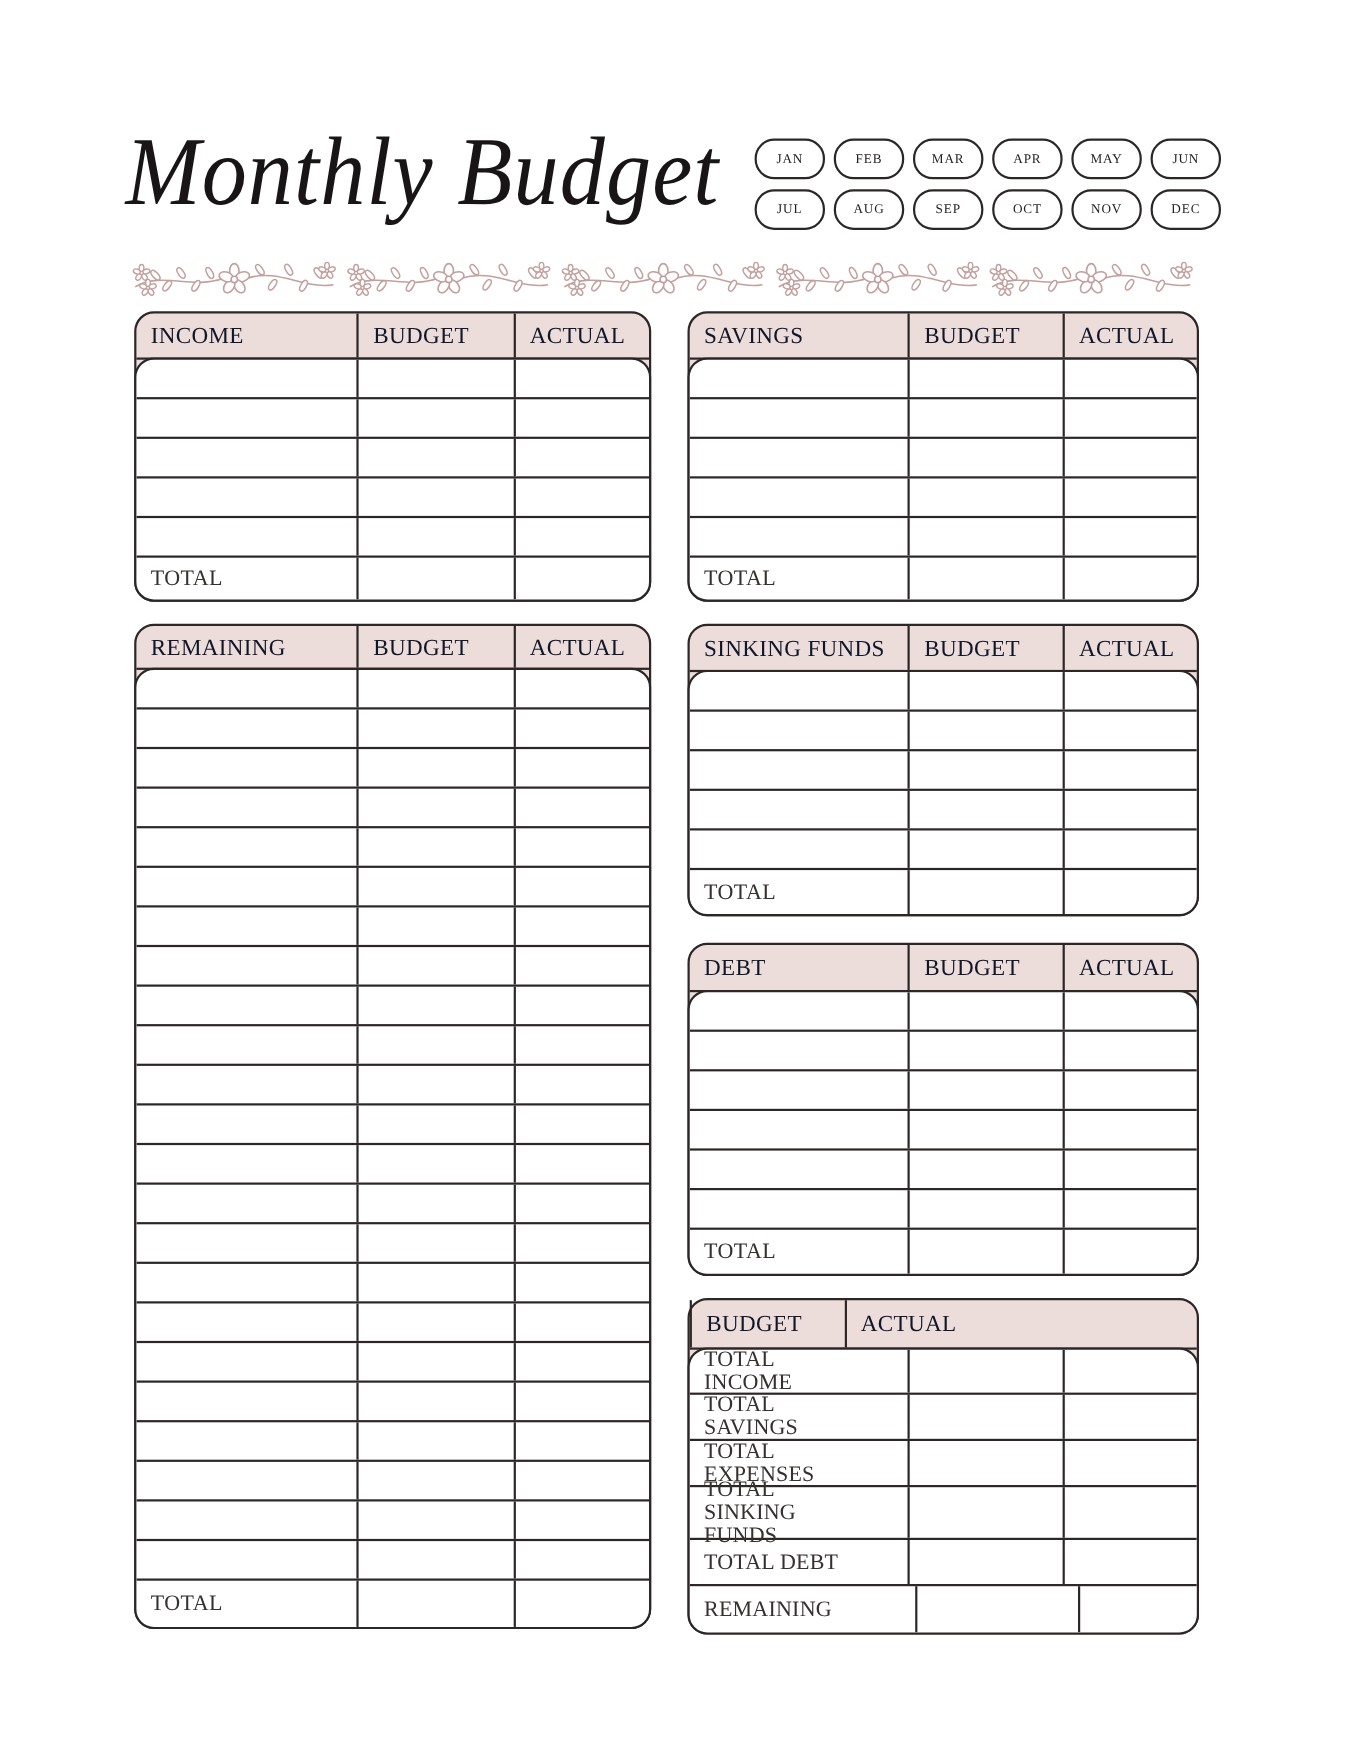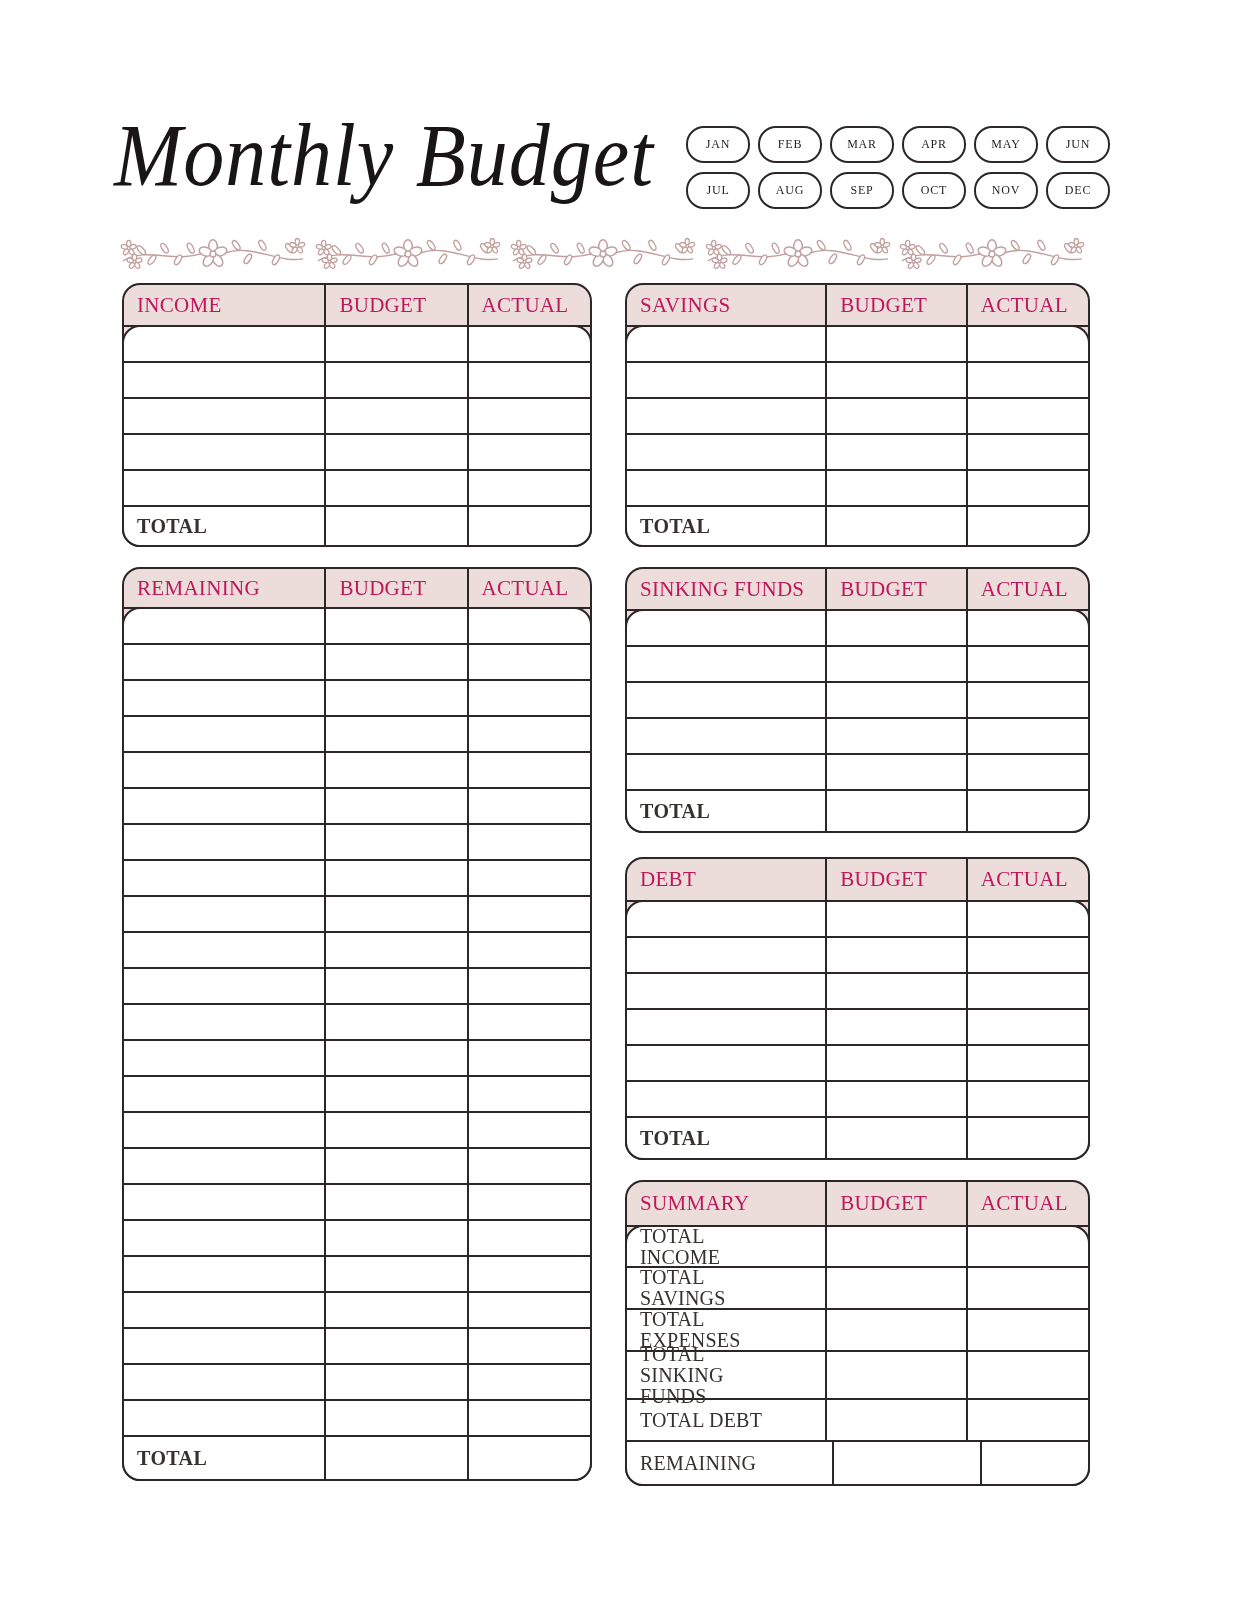--- a/index.html
+++ b/index.html
@@ -69,40 +69,40 @@
   }
   .thead{
     height:42px;
     display:flex;
     border-bottom:2px solid #2c2627;
   }
   .th{
     display:flex; align-items:center;
     padding-left:13px;
     font-size:21px;
-    color:#be185d;
+    color:#0f172a;
     letter-spacing:0.3px;
   }
   .th.budget,.th.actual{ border-left:2px solid #2c2627; }
   .c-name{ width:43%; }
   .c-budget{ width:30.5%; }
   .c-actual{ width:26.5%; }
 
   .tbody{
     margin:-2px;              
     border:2px solid #2c2627;
     border-radius:18px;
     background:#ffffff;
     overflow:hidden;
   }
   .row{ display:flex; height:36px; border-bottom:2px solid #2c2627; }
   .c{ height:100%; }
   .c.c-budget,.c.c-actual{ border-left:2px solid #2c2627; }
   .row-total{
-    display:flex; height:38px;font-weight:bold;
+    display:flex; height:38px;
   }
   .row-total .c-name{
     display:flex; align-items:center;
     padding-left:13px;
     font-size:20px; letter-spacing:0.4px; color:#36302f;
   }
 
   
   .t-income{ }
   .t-expenses{ margin-top:20px; }
@@ -511,21 +511,20 @@
           <div class="row-total">
             <div class="c c-name">TOTAL</div>
             <div class="c c-budget"></div>
             <div class="c c-actual"></div>
           </div>
         </div>
       </div>
 
       <div class="card t-summary">
         <div class="thead">
-          <div class="th c-name">SUMMARY</div>
           <div class="th c-budget budget">BUDGET</div>
           <div class="th c-actual actual">ACTUAL</div>
         </div>
         <div class="tbody">
           <div class="srow first">
             <div class="c c-name">TOTAL INCOME</div>
             <div class="c c-budget"></div>
             <div class="c c-actual"></div>
           </div>
           <div class="srow">

